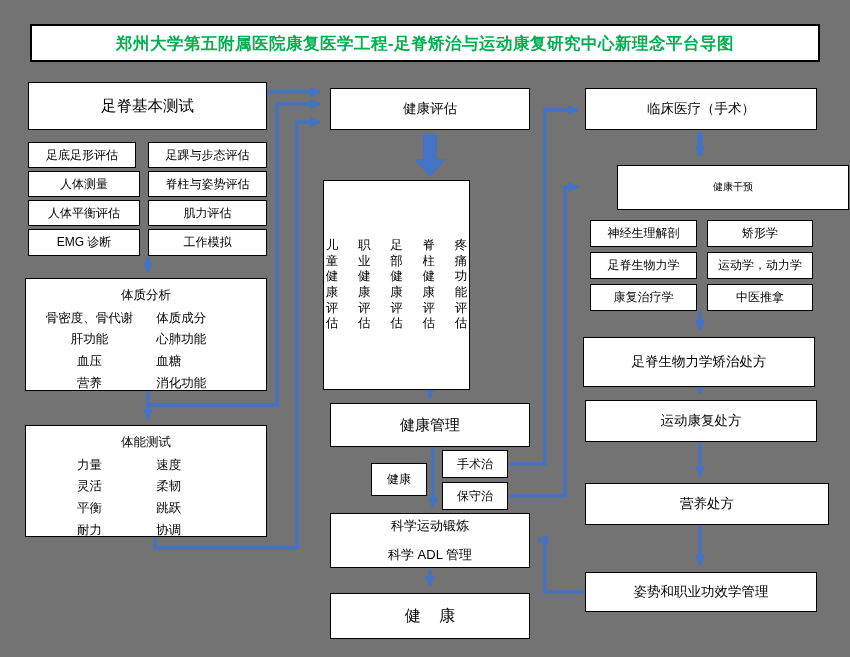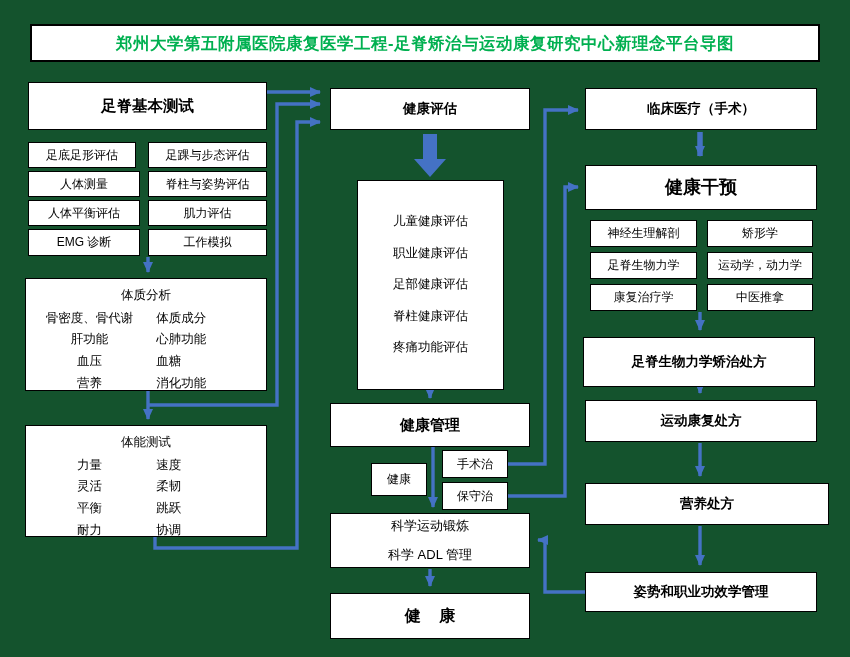--- a/index.html
+++ b/index.html
@@ -1,39 +1,39 @@
 <!DOCTYPE html>
 <html style="--c-title: #00B050; --c-arrow: #4472C4;"><head>
 <meta charset="utf-8">
 <style>
   * { margin:0; padding:0; box-sizing:border-box; }
   html,body { background:#fff; }
   body { font-family:"Liberation Sans","DejaVu Sans",sans-serif; color:#000; }
-  .canvas { position:relative; width:850px; height:657px; background:#14532d; overflow:hidden; }
+  .canvas { position:relative; width:850px; height:657px; background:#737373; overflow:hidden; }
   .arrows { position:absolute; left:0; top:0; }
   .ar { stroke:var(--c-arrow,#4472C4); stroke-width:3.4; fill:none; }
   .thick { stroke-width:5.5; }
   .arf { fill:var(--c-arrow,#4472C4); }
   .bx { position:absolute; border:1.3px solid #000; background:#fff; display:flex;
         align-items:center; justify-content:center; text-align:center;
         font-size:12px; line-height:1.25; }
-  .b { font-weight:bold;text-align:right; }
+  .b { font-weight:normal;text-align:right; }
   .title-box { border-width:2px; color:var(--c-title,#00B050); font-weight:bold;
                font-size:16.5px; letter-spacing:0.5px; }
   .panel { flex-direction:column; justify-content:flex-start; padding:9px 0 6px; font-size:12.5px; }
   .panel-title { margin-bottom:7px; }
   .panel-rows { width:100%; display:flex; flex-direction:column; gap:6px; }
   .prow { display:grid; grid-template-columns:53% 47%; }
   .prow .c1 { text-align:center; }
   .prow .c2 { text-align:left; padding-left:3px; }
-  .mlist { flex-direction:column; gap:16px; font-size:12.5px;margin-left:34px; }
+  .mlist { flex-direction:row; gap:16px; font-size:12.5px; }
   .two-line { flex-direction:column; gap:12px; font-size:13px; }
   .final { font-size:16px; letter-spacing:7px; padding-left:7px; }
   .fs135 { font-size:13.5px; }
-  .fs145 { font-size:18px; }
+  .fs145 { font-size:10px;margin-left:32px; }
   .fs155 { font-size:15.5px; }
 </style>
 </head>
 <body>
 
 <div class="canvas">
 
   <svg class="arrows" width="850" height="657" viewBox="0 0 850 657">
     <defs>
       <marker id="ah" markerUnits="userSpaceOnUse" markerWidth="13" markerHeight="12" refX="10" refY="5" orient="auto">

